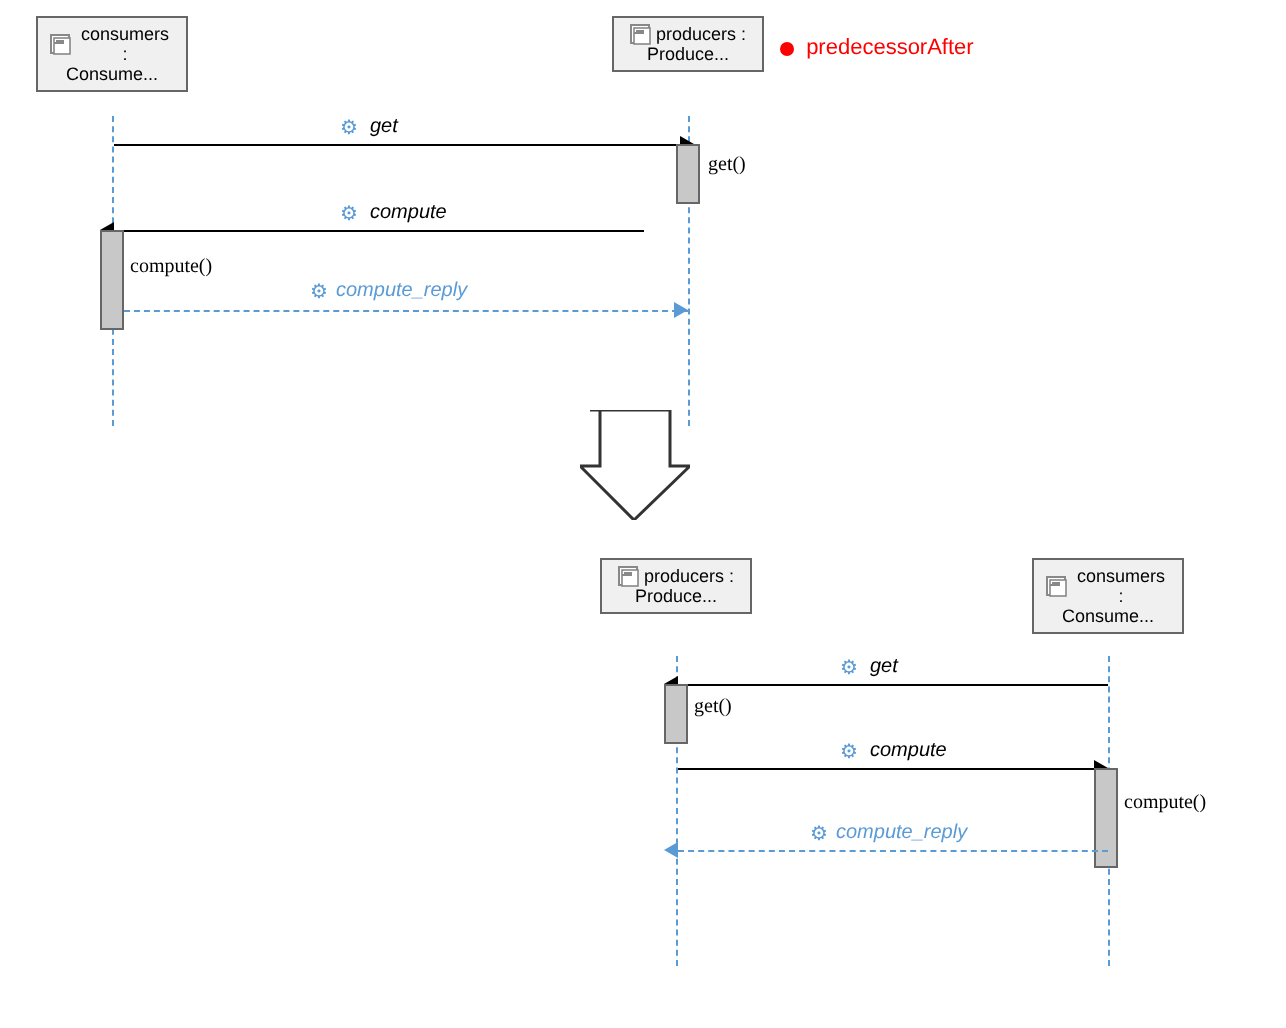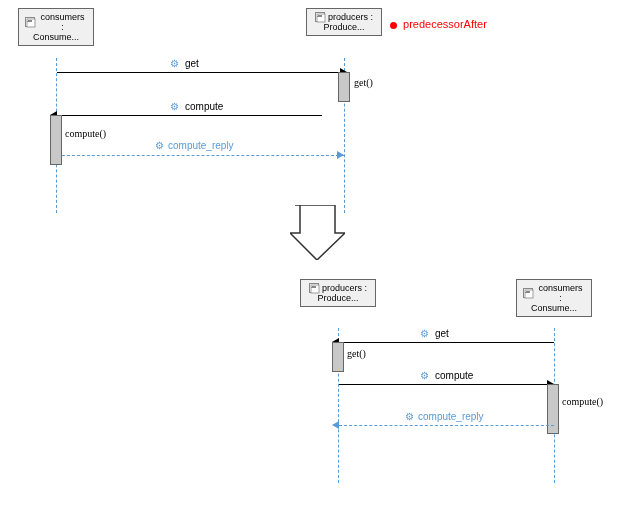--- a/index.html
+++ b/index.html
@@ -69,20 +69,21 @@
       height: 0;
       border-top: 1px solid #000;
     }
     .arrow-line.dashed {
       border-top: 1px dashed #5b9bd5;
     }
     .arrow-label {
       position: absolute;
       font-size: 10px;
       color: #000;
+      font-style: italic;
     }
     .arrow-icon {
       position: absolute;
       font-size: 10px;
       color: #5b9bd5;
     }
 
     
     .arrowhead-right {
       position: absolute;

